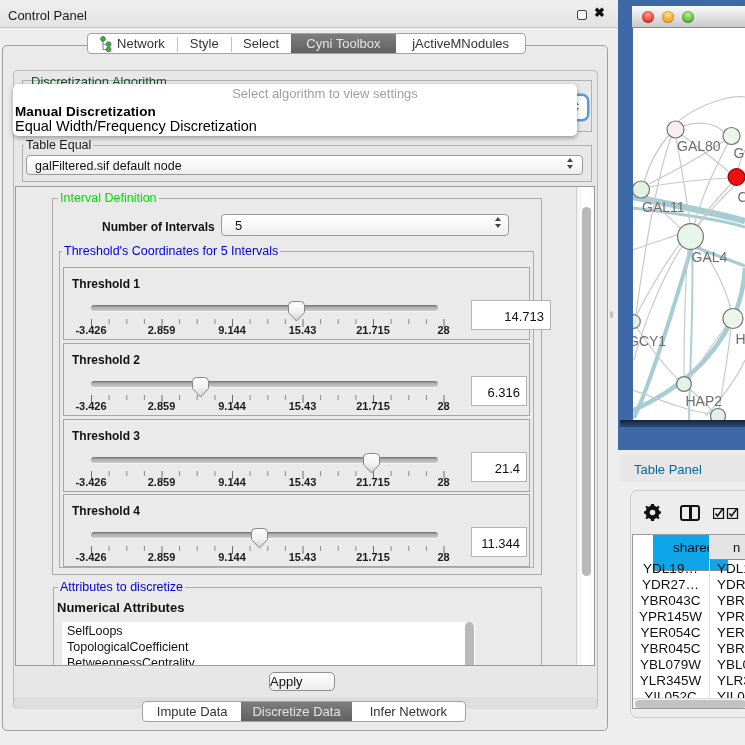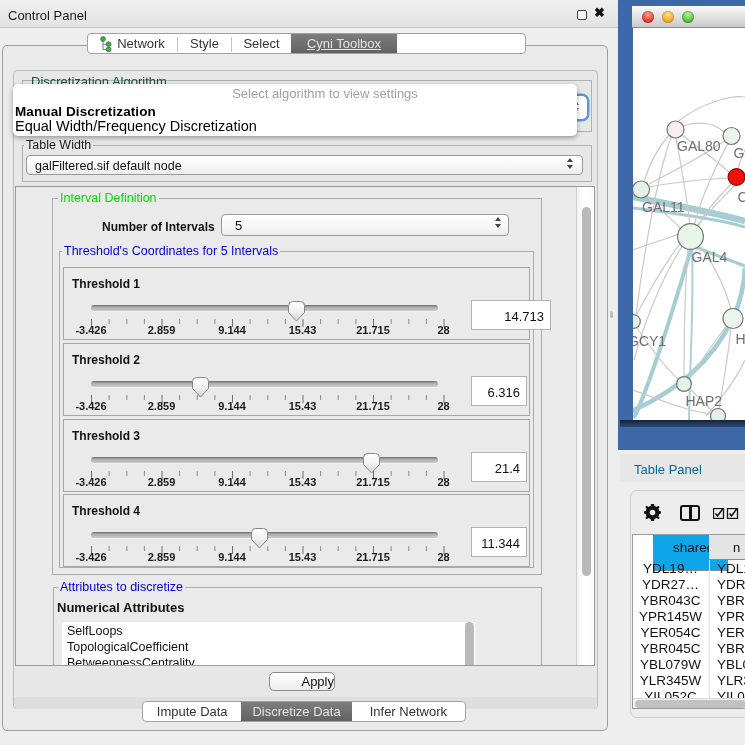--- a/index.html
+++ b/index.html
@@ -34,33 +34,34 @@
       <line x1="3" y1="13.5" x2="8.2" y2="13.5" stroke="#7a8a99" stroke-width="1.1"></line>
       <circle cx="3" cy="3" r="2.4" fill="#4da64d" stroke="#2e7d32" stroke-width="0.8"></circle>
       <circle cx="8.6" cy="8.2" r="2.4" fill="#4da64d" stroke="#2e7d32" stroke-width="0.8"></circle>
       <circle cx="8.6" cy="13.5" r="2.4" fill="#4da64d" stroke="#2e7d32" stroke-width="0.8"></circle>
     </svg>
     Network</div>
   <div style="width:1px;background:#c0c0c0;height:15px;margin-top:3px;"></div>
   <div class="tseg" style="width:53px;">Style</div>
   <div style="width:1px;background:#c0c0c0;height:15px;margin-top:3px;"></div>
   <div class="tseg" style="width:59px;">Select</div>
-  <div class="tseg" style="width:106px;background:linear-gradient(#7d7d7d,#626262);color:#e3e3e3;text-decoration:underline;">Cyni Toolbox</div>
+  <div class="tseg" style="width:106px;background:linear-gradient(#7d7d7d,#626262);color:#e3e3e3;">Cyni Toolbox</div>
+  <div class="tseg" style="width:129px;">jActiveMNodules</div>
 </div>
 
 <div class="abs" style="left:13px;top:70px;width:585px;height:639px;background:#e7e7e7;border:1px solid #bcbcbc;border-radius:4px;"></div>
 
 <div class="grp" style="left:22px;top:80px;width:570px;height:52px;"></div>
 
 <div class="abs" style="left:26px;top:96px;width:561px;height:23px;background:#fff;border-radius:5px;box-shadow:0 0 0 2.5px #5f98d2;"></div>
 <div class="arr up" style="left:573px;top:101px;border-left-width:3.5px;border-right-width:3.5px;border-bottom-width:4px;border-bottom-color:#777;"></div>
 <div class="arr dn" style="left:573px;top:108px;border-left-width:3.5px;border-right-width:3.5px;border-top-width:4px;border-top-color:#777;"></div>
 
 <div class="grp" style="left:22px;top:145px;width:570px;height:37px;"></div>
-<div class="gtitle" style="left:24px;top:139px;color:#1a1a1a;background:#e7e7e7;">Table Width</div>
+<div class="gtitle" style="left:24px;top:139px;color:#1a1a1a;background:#e7e7e7;">Table Equal</div>
 <div class="combo" style="left:26px;top:155px;width:557px;height:20px;">
   <span style="position:absolute;left:8px;top:3px;font-size:12.5px;">galFiltered.sif default node</span>
 </div>
 <div class="arr up" style="left:567px;top:158px;border-left-width:3.5px;border-right-width:3.5px;border-bottom-width:4px;"></div>
 <div class="arr dn" style="left:567px;top:165px;border-left-width:3.5px;border-right-width:3.5px;border-top-width:4px;"></div>
 
 <div class="abs" style="left:15px;top:186px;width:580px;height:480px;background:#eaeaea;border:1px solid #9a9a9a;"></div>
 
 <div class="abs" style="left:576px;top:187px;width:18px;height:478px;background:linear-gradient(90deg,#f2f2f2,#ffffff 40%,#fbfbfb);border-left:1px solid #cfcfcf;"></div>
 <div class="abs" style="left:582px;top:207px;width:9px;height:369px;background:#b9b9b9;border-radius:4.5px;"></div>
@@ -266,21 +267,21 @@
 <div class="grp" style="left:53px;top:587px;width:489px;height:79px;border-color:#ababab;border-bottom:none;"></div>
 <div class="gtitle" style="left:58px;top:581px;color:#0000dd;">Attributes to discretize</div>
 <div class="abs" style="left:57px;top:600px;font-size:13px;font-weight:bold;color:#111;">Numerical Attributes</div>
 <div class="abs" style="left:62px;top:622px;width:413px;height:43px;background:#ffffff;font-size:12.5px;color:#111;overflow:hidden;">
   <div style="position:absolute;left:5px;top:2px;">SelfLoops</div>
   <div style="position:absolute;left:5px;top:18px;">TopologicalCoefficient</div>
   <div style="position:absolute;left:5px;top:34px;">BetweennessCentrality</div>
   <div style="position:absolute;right:1px;top:0px;width:9px;height:43px;background:#b9b9b9;border-radius:4.5px 4.5px 0 0;"></div>
 </div>
 
-<div class="abs" style="left:269px;top:672px;width:66px;height:19px;background:linear-gradient(#ffffff,#ececec);border:1px solid #8e8e8e;border-radius:5px;text-align:right;font-size:13px;color:#111;line-height:17px;">Apply</div>
+<div class="abs" style="left:269px;top:672px;width:66px;height:19px;background:linear-gradient(#ffffff,#ececec);border:1px solid #8e8e8e;border-radius:5px;text-align:left;font-size:13px;color:#111;line-height:17px;">Apply</div>
 <div class="abs" style="left:14px;top:697px;width:583px;height:12px;background:#dedede;border-radius:0 0 4px 4px;"></div>
 
 <div class="abs" style="left:142px;top:701px;width:324px;height:21px;background:#ffffff;border:1px solid #a2a2a2;border-radius:4px;overflow:hidden;display:flex;">
   <div class="tseg" style="width:99px;">Impute Data</div>
   <div class="tseg" style="width:111px;background:linear-gradient(#7d7d7d,#626262);color:#e3e3e3;">Discretize Data</div>
   <div class="tseg" style="width:114px;">Infer Network</div>
 </div>
 
 <div class="abs" style="left:610px;top:311px;width:3px;height:7px;background:#bdbdbd;border-radius:1.5px;"></div>
 

